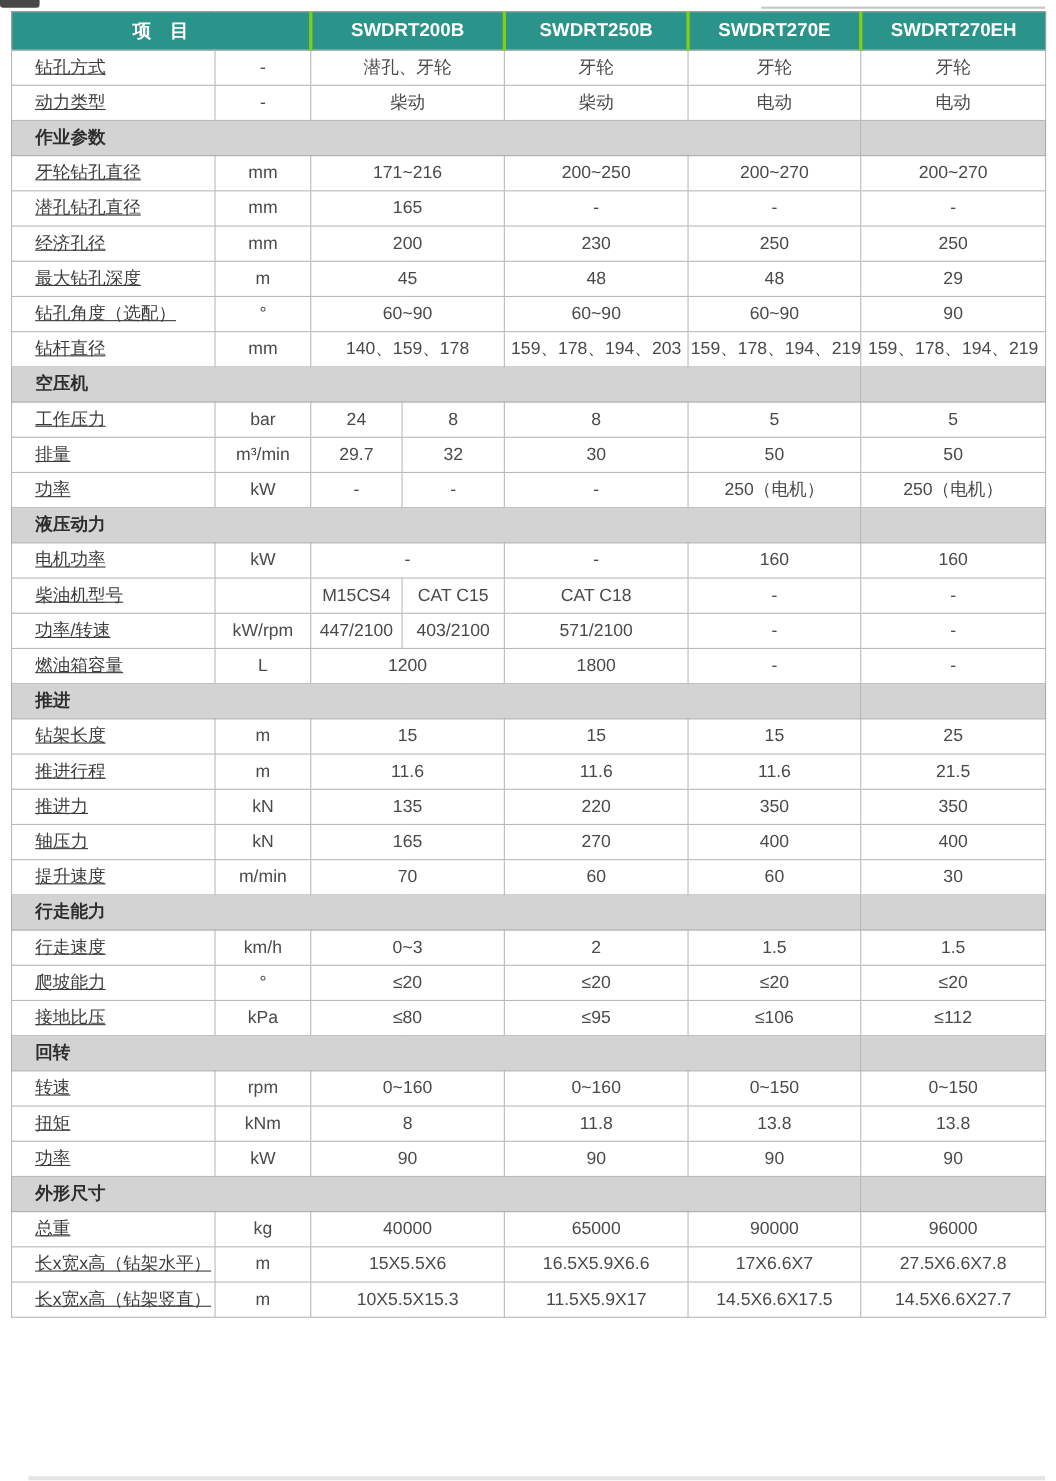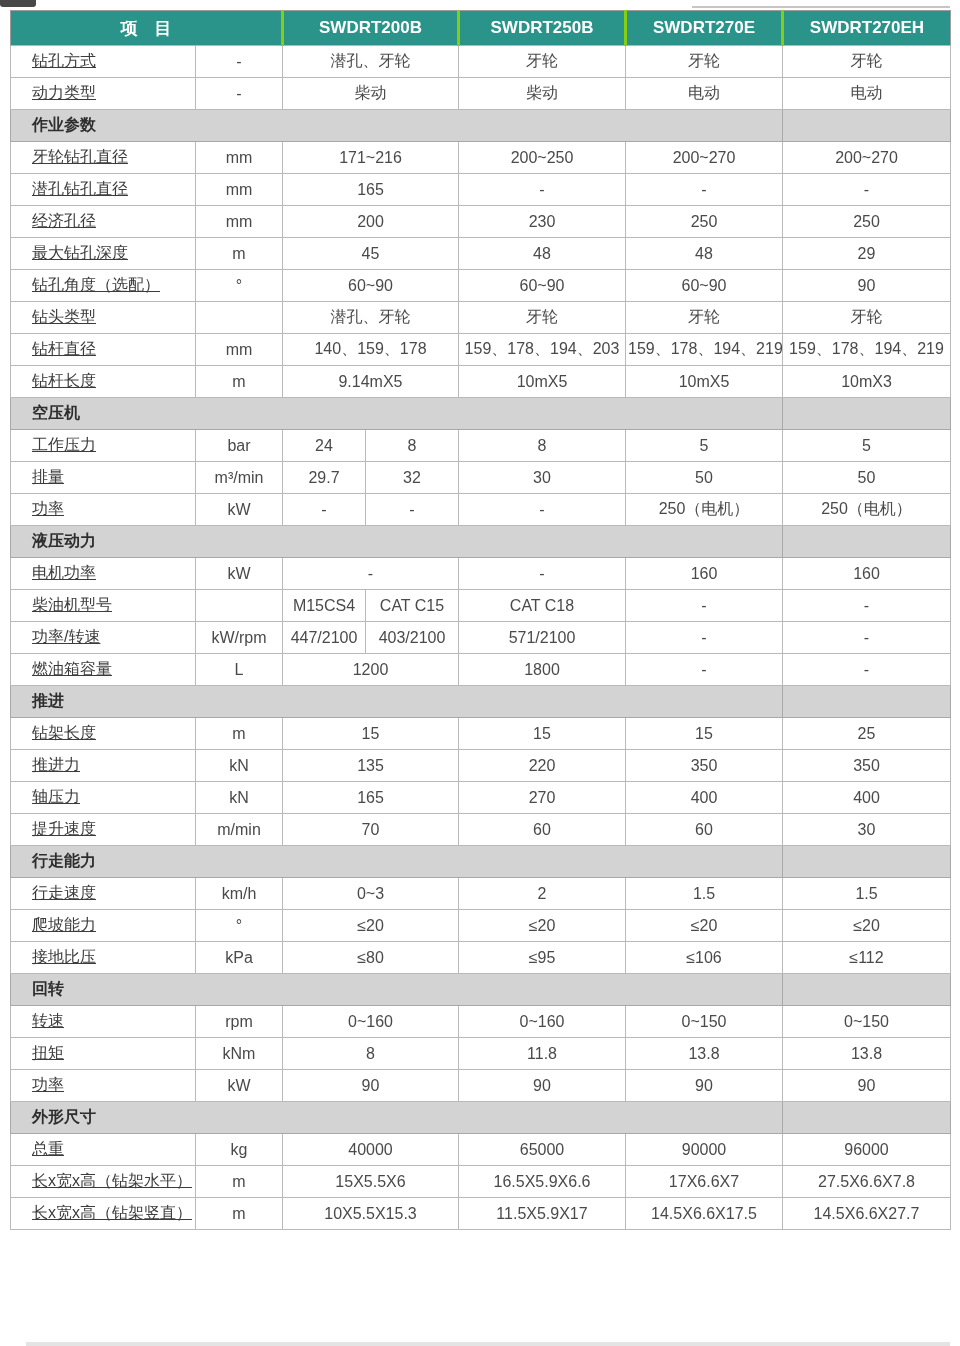--- a/index.html
+++ b/index.html
@@ -155,42 +155,26 @@
         </tr>
         <tr>
           <td class="lbl">钻孔角度（选配）</td>
           <td class="unit">°</td>
           <td class="val" colspan="2">60~90</td>
           <td class="val">60~90</td>
           <td class="val">60~90</td>
           <td class="val">90</td>
         </tr>
         <tr>
-          <td class="lbl">钻头类型</td>
-          <td class="unit"></td>
-          <td class="val" colspan="2">潜孔、牙轮</td>
-          <td class="val">牙轮</td>
-          <td class="val">牙轮</td>
-          <td class="val">牙轮</td>
-        </tr>
-        <tr>
           <td class="lbl">钻杆直径</td>
           <td class="unit">mm</td>
           <td class="val" colspan="2">140、159、178</td>
           <td class="val">159、178、194、203</td>
           <td class="val">159、178、194、219</td>
           <td class="val">159、178、194、219</td>
-        </tr>
-        <tr>
-          <td class="lbl">钻杆长度</td>
-          <td class="unit">m</td>
-          <td class="val" colspan="2">9.14mX5</td>
-          <td class="val">10mX5</td>
-          <td class="val">10mX5</td>
-          <td class="val">10mX3</td>
         </tr>
         <tr class="section">
           <td colspan="6" class="sec-main">空压机</td>
           <td class="sec-tail"></td>
         </tr>
         <tr>
           <td class="lbl">工作压力</td>
           <td class="unit">bar</td>
           <td class="val">24</td>
           <td class="val">8</td>
@@ -260,20 +244,28 @@
         </tr>
         <tr>
           <td class="lbl">钻架长度</td>
           <td class="unit">m</td>
           <td class="val" colspan="2">15</td>
           <td class="val">15</td>
           <td class="val">15</td>
           <td class="val">25</td>
         </tr>
         <tr>
+          <td class="lbl">推进行程</td>
+          <td class="unit">m</td>
+          <td class="val" colspan="2">11.6</td>
+          <td class="val">11.6</td>
+          <td class="val">11.6</td>
+          <td class="val">21.5</td>
+        </tr>
+        <tr>
           <td class="lbl">推进力</td>
           <td class="unit">kN</td>
           <td class="val" colspan="2">135</td>
           <td class="val">220</td>
           <td class="val">350</td>
           <td class="val">350</td>
         </tr>
         <tr>
           <td class="lbl">轴压力</td>
           <td class="unit">kN</td>

